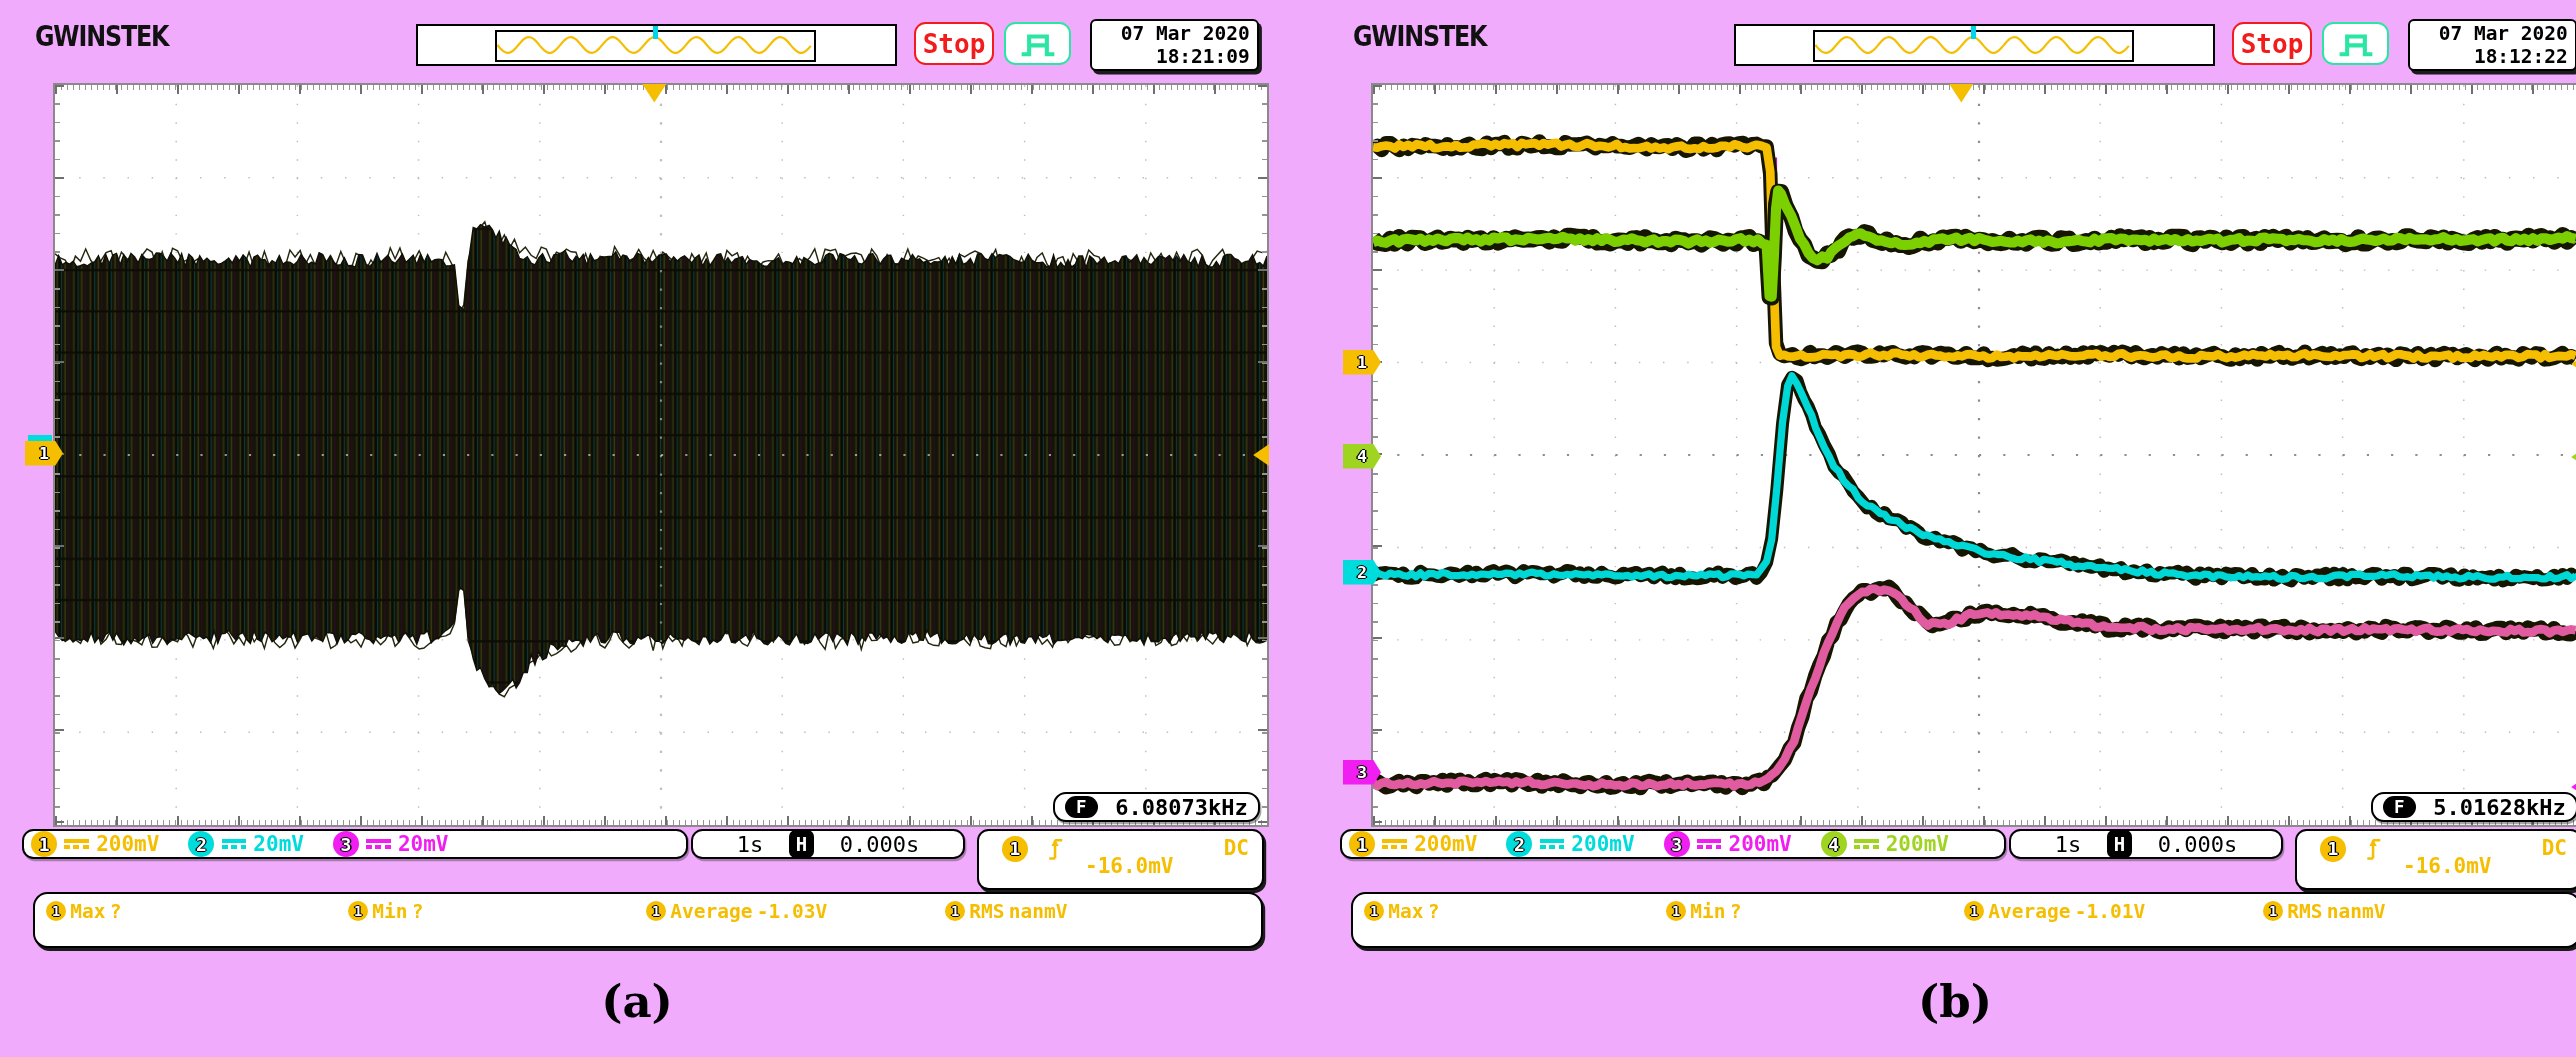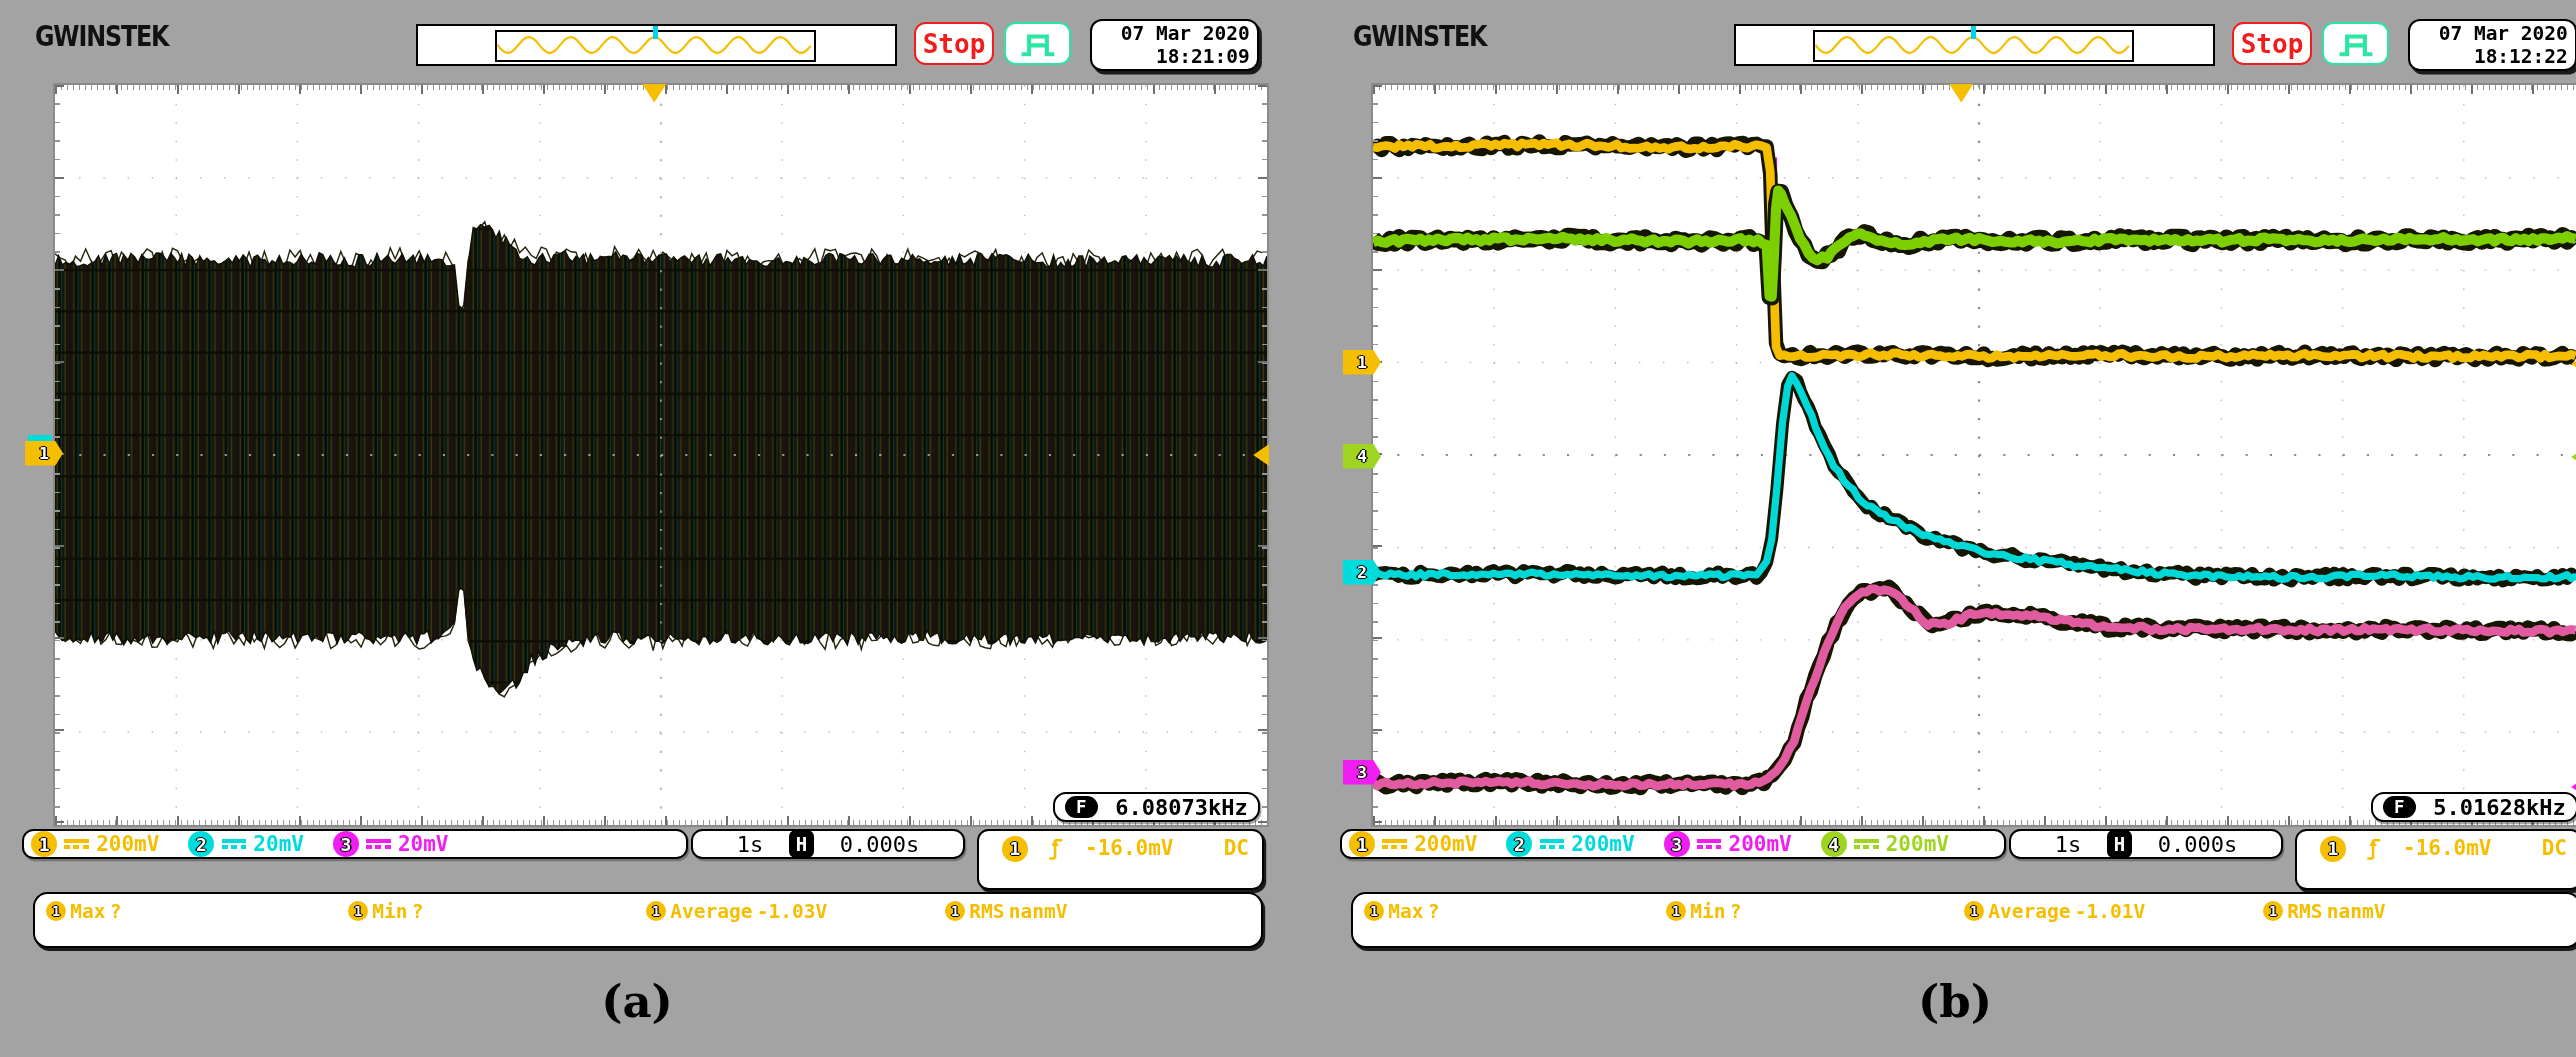--- a/index.html
+++ b/index.html
@@ -1,29 +1,29 @@
 <!DOCTYPE html>
 <html style="font-size:11.6px"><head>
 <meta charset="utf-8">
 <style>
   html,body{margin:0;padding:0;background:#fff;}
-  #stage{position:relative;width:2576px;height:1058px;background:#a3a3a3;overflow:hidden;
+  #stage{position:relative;width:2576px;height:1058px;background:#f0abfc;overflow:hidden;
          font-family:"DejaVu Sans Mono","Liberation Mono",monospace;}
   .scope{position:absolute;top:0;width:1274px;height:1058px;}
   .brand{position:absolute;left:35px;top:19px;font-family:"DejaVu Sans","Liberation Sans",sans-serif;
          font-weight:900;font-size:29px;letter-spacing:-1.4px;color:#111;transform:scaleX(.82);transform-origin:left;}
   
   .preview{position:absolute;left:416px;top:24px;width:481px;height:42px;border:2.2px solid #000;background:#fff;box-sizing:border-box;}
   .preview-inner{position:absolute;left:77px;top:3.6px;width:321px;height:32px;border:2.9px solid #000;box-sizing:border-box;}
   .preview-marker{position:absolute;left:50%;top:-5.8px;width:5.8px;height:13px;margin-left:-2.9px;background:#00d4e8;}
   .stop-btn{position:absolute;left:914px;top:22.4px;width:80px;height:43px;border:2.9px solid #f21c1c;border-radius:11.6px;
             color:#f21c1c;font-weight:700;font-size:26px;display:flex;align-items:center;justify-content:center;box-sizing:border-box;background:#fff;}
   .pulse-btn{position:absolute;left:1004px;top:22.4px;width:67px;height:43px;border:2.9px solid #2ae6a2;border-radius:11.6px;
              display:flex;align-items:center;justify-content:center;box-sizing:border-box;background:#fff;}
-  .datetime{position:absolute;left:1090px;top:19px;width:169px;height:52px;border:2.9px solid #000;border-radius:12px;
+  .datetime{position:absolute;left:1090px;top:19px;width:169px;height:52px;border:2.9px solid #000;border-radius:6px;
             box-shadow:2.9px 3.6px 0 #1b1b1b;background:#fff;box-sizing:border-box;padding:2.2px 7.2px 0 7.2px;
             font-weight:700;font-size:19.5px;line-height:22.4px;color:#000;text-align:right;}
   
   .grat{position:absolute;left:53px;top:83px;width:1212px;height:740px;border:2.2px solid #8a8a8a;background:#fff;box-sizing:content-box;}
   .grat svg.wave{position:absolute;left:0;top:0;width:1212px;height:740px;}
   .ruler{position:absolute;pointer-events:none;}
   .ruler.top{left:0;top:0;width:100%;height:10px;background-image:
       repeating-linear-gradient(90deg,#6f6f6f 0 2.2px,transparent 2.2px 61px),
       repeating-linear-gradient(90deg,#949494 0 1.4px,transparent 1.4px 6px);
       background-size:100% 9.4px,100% 5px;background-repeat:no-repeat;}
@@ -67,21 +67,21 @@
          text-shadow:-1.4px 0 #000,1.4px 0 #000,0 -1.4px #000,0 1.4px #000;}
   .badge.big{width:26px;height:26px;font-size:18px;}
   .badge.small{width:20px;height:20px;font-size:13.7px;}
   .ch-item{display:flex;align-items:center;gap:7.2px;font-weight:700;font-size:21px;}
   .dcicon{display:inline-block;width:24.6px;}
   .dcicon .s{height:3.6px;background:currentColor;margin-bottom:2.9px;}
   .dcicon .d{height:3.6px;background-image:repeating-linear-gradient(90deg,currentColor 0 5.8px,transparent 5.8px 9.4px);}
   .tb-scale,.tb-pos{font-weight:400;font-size:22px;color:#000;}
   .hicon{width:24.6px;height:27.5px;background:#000;border-radius:6.5px;color:#fff;font-weight:700;font-size:19px;
          display:flex;align-items:center;justify-content:center;}
-  .trig-level{font-weight:700;font-size:21px;color:#f5be00;margin-top:1px;}
+  .trig-level{font-weight:700;font-size:21px;color:#f5be00;margin-top:19px;}
   .trig-coup{font-weight:700;font-size:21px;color:#f5be00;margin-left:auto;margin-top:1.4px;}
   .caption{position:absolute;left:0;top:975px;width:1274px;text-align:center;
            font-family:"DejaVu Serif","Liberation Serif",serif;font-weight:700;font-size:45px;color:#000;}
 </style>
 </head>
 <body>
 
 <div id="stage">
 
   <div class="scope" style="left:0">

